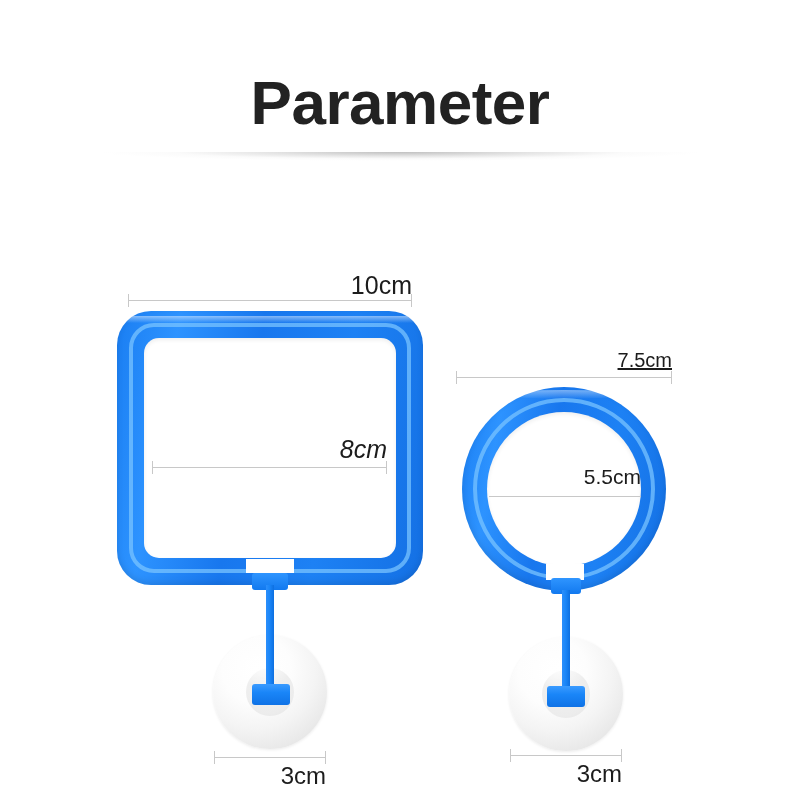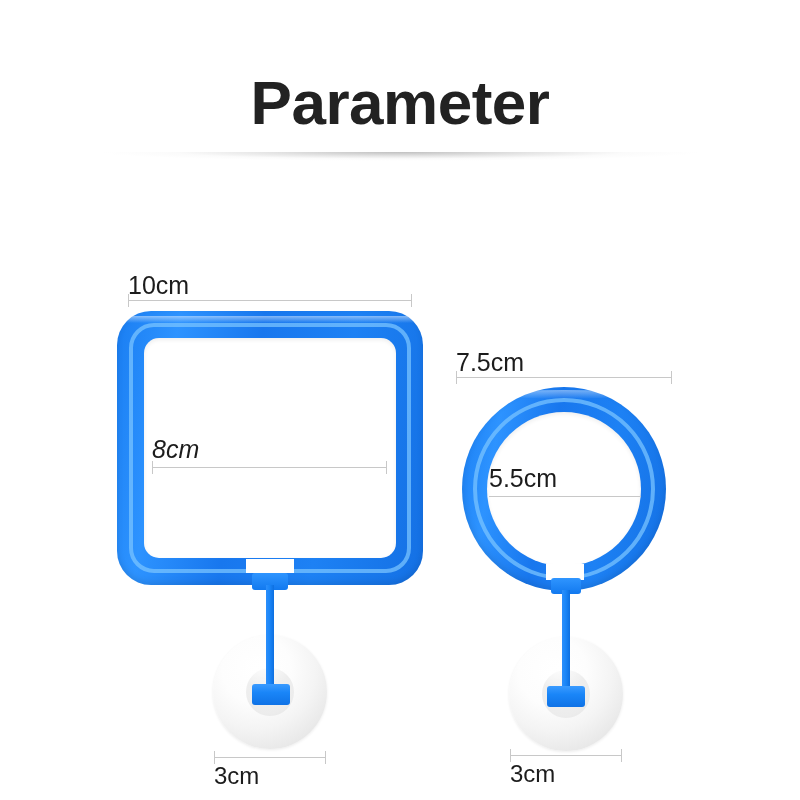--- a/index.html
+++ b/index.html
@@ -60,21 +60,21 @@
     top: -6px;
     width: 1px;
     height: 13px;
     background: #c8c8c8;
   }
   .dim .tick.left  { left: 0; }
   .dim .tick.right { right: 0; }
 
   .dim-label {
     position: absolute;
-    text-align: left;
+    text-align: right;
     color: #1c1c1c;
     font-weight: 400;
     white-space: nowrap;
     line-height: 1;
   }
 
   
   .square-frame {
     position: absolute;
     border-radius: 34px;
@@ -243,30 +243,30 @@
     </div>
     <div class="dim-label" style="left:214px; top:764px; width:112px; font-size:24px;">3cm</div>
   </div>
 
   <div>
 
     <div class="dim" style="left:456px; top:377px; width:216px;">
       <span class="tick left"></span>
       <span class="tick right"></span>
     </div>
-    <div class="dim-label" style="left:456px; top:350px; width:216px; font-size:25px;">7.5cm</div>
+    <div class="dim-label" style="left:456px; top:350px; width:216px; font-size:20px;text-decoration:underline;">7.5cm</div>
 
     <div class="circle-frame" style="left:462px; top:387px; width:204px; height:204px;">
       <span class="ridge"></span>
       <span class="hole"></span>
       <span class="gloss"></span>
     </div>
 
     <div class="dim" style="left:489px; top:496px; width:152px; z-index:6;"></div>
-    <div class="dim-label" style="left:489px; top:466px; width:152px; font-size:25px; z-index:6;">5.5cm</div>
+    <div class="dim-label" style="left:489px; top:466px; width:152px; font-size:21px; z-index:6;">5.5cm</div>
 
     <div class="clip-notch" style="left:546px; top:564px; width:38px; height:16px;"></div>
     <div class="clip-block" style="left:551px; top:578px; width:30px; height:16px;"></div>
 
     <div class="stem" style="left:562px; top:590px; width:8px; height:104px;"></div>
 
     <div class="cup" style="left:509px; top:637px; width:114px; height:114px;">
       <span class="inner-ring" style="width:48px; height:48px;"></span>
       <span class="sheen"></span>
     </div>

